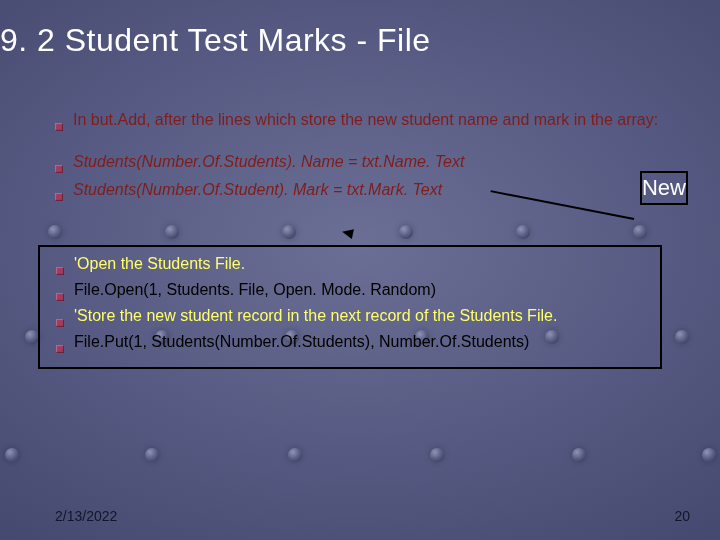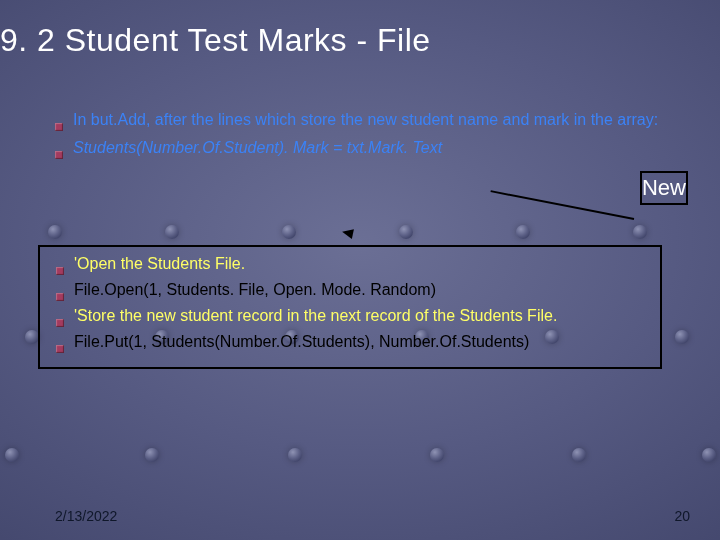--- a/index.html
+++ b/index.html
@@ -35,21 +35,21 @@
     font-weight: 400;
     padding-top: 22px;
     letter-spacing: 0.5px;
   }
 
   .content {
     position: absolute;
     left: 55px;
     right: 30px;
     top: 110px;
-    color: #3b82f6;
+    color: #7f1d1d;
     font-size: 16px;
     line-height: 1.25;
   }
   .row {
     display: flex;
     align-items: flex-start;
     margin-bottom: 2px;
   }
   .row.gap { margin-top: 16px; }
   .bullet {
@@ -147,20 +147,24 @@
 </div>
 
 <h1 class="title">9. 2 Student Test Marks - File</h1>
 
 <div class="content">
   <div class="row">
     <span class="bullet"></span>
     <span class="txt">In but.Add, after the lines which store the new student name and mark in the array:</span>
   </div>
 
+  <div class="row gap">
+    <span class="bullet"></span>
+    <span class="txt italic">Students(Number.Of.Students). Name = txt.Name. Text</span>
+  </div>
   <div class="row">
     <span class="bullet"></span>
     <span class="txt italic">Students(Number.Of.Student). Mark = txt.Mark. Text</span>
   </div>
 </div>
 
 <div class="new-box">New</div>
 <div class="arrow-line"></div>
 <div class="arrow-head"></div>
 

